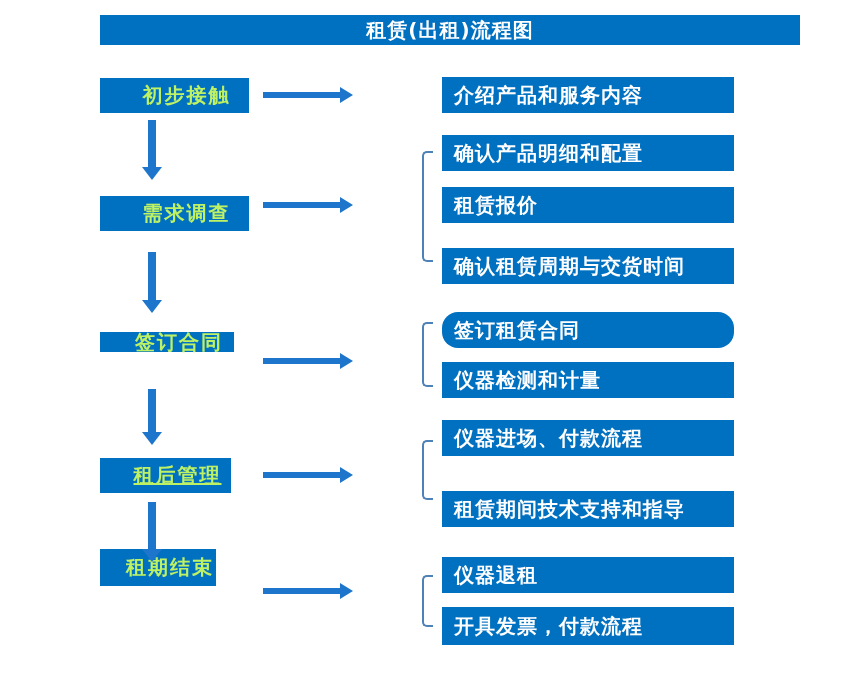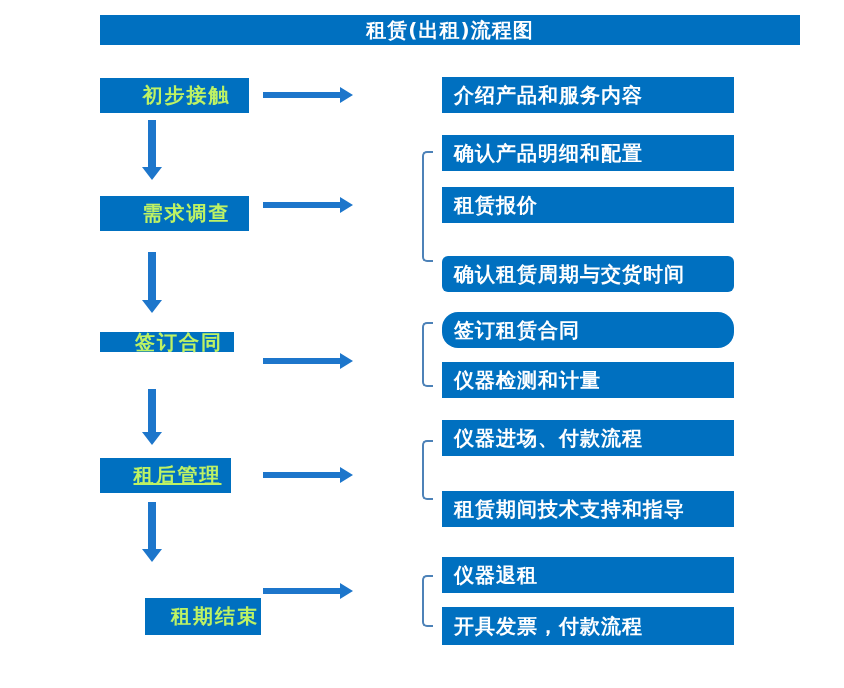--- a/index.html
+++ b/index.html
@@ -56,27 +56,27 @@
 <body>
 
 <div id="canvas">
 
   <div class="title-bar">租赁(出租)流程图</div>
 
   <div class="step-box" style="top:78px;width:125px;">初步接触</div>
   <div class="step-box" style="top:196px;width:125px;">需求调查</div>
   <div class="step-box" style="top:332px;width:110px;height:20px;">签订合同</div>
   <div class="step-box" style="top:458px;width:107px;text-decoration:underline;">租后管理</div>
-  <div class="step-box" style="top:598px;width:92px;height:37px;margin-left:45px;">租期结束</div>
+  <div class="step-box" style="top:549px;width:92px;height:37px;">租期结束</div>
 
   <div class="detail-box" style="top:77px;">介绍产品和服务内容</div>
 
   <div class="detail-box" style="top:187px;">租赁报价</div>
   <div class="detail-box" style="top:135px;">确认产品明细和配置</div>
-  <div class="detail-box" style="top:256px;border-radius:6px;">确认租赁周期与交货时间</div>
+  <div class="detail-box" style="top:248px;">确认租赁周期与交货时间</div>
 
   <div class="detail-box" style="top:312px;border-radius:16px;">签订租赁合同</div>
   <div class="detail-box" style="top:362px;">仪器检测和计量</div>
 
   <div class="detail-box" style="top:420px;">仪器进场、付款流程</div>
   <div class="detail-box" style="top:491px;">租赁期间技术支持和指导</div>
 
   <div class="detail-box" style="top:557px;">仪器退租</div>
   <div class="detail-box" style="top:607px;height:38px;">开具发票，付款流程</div>
 

